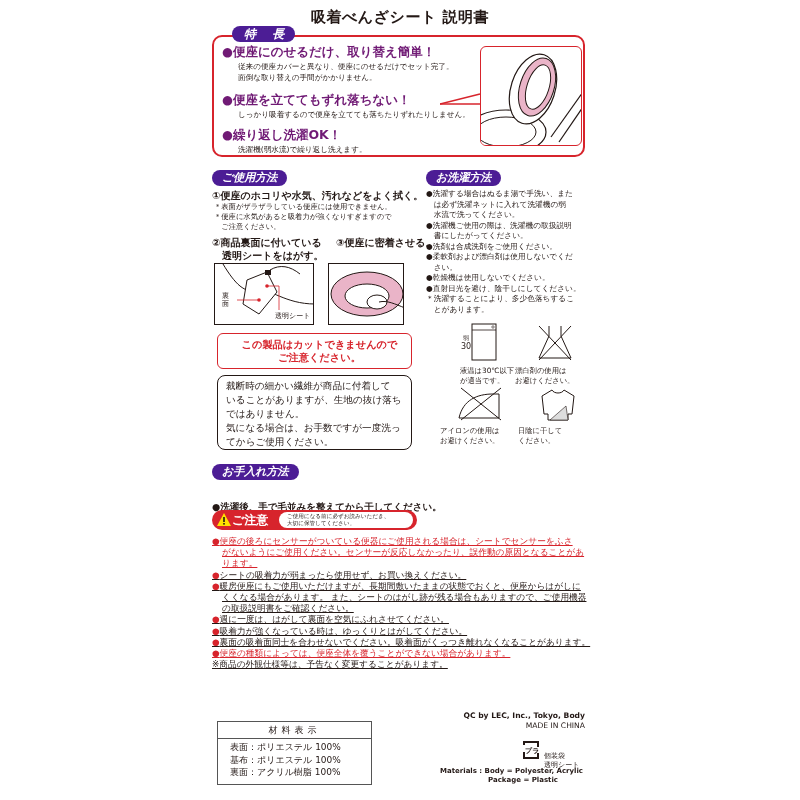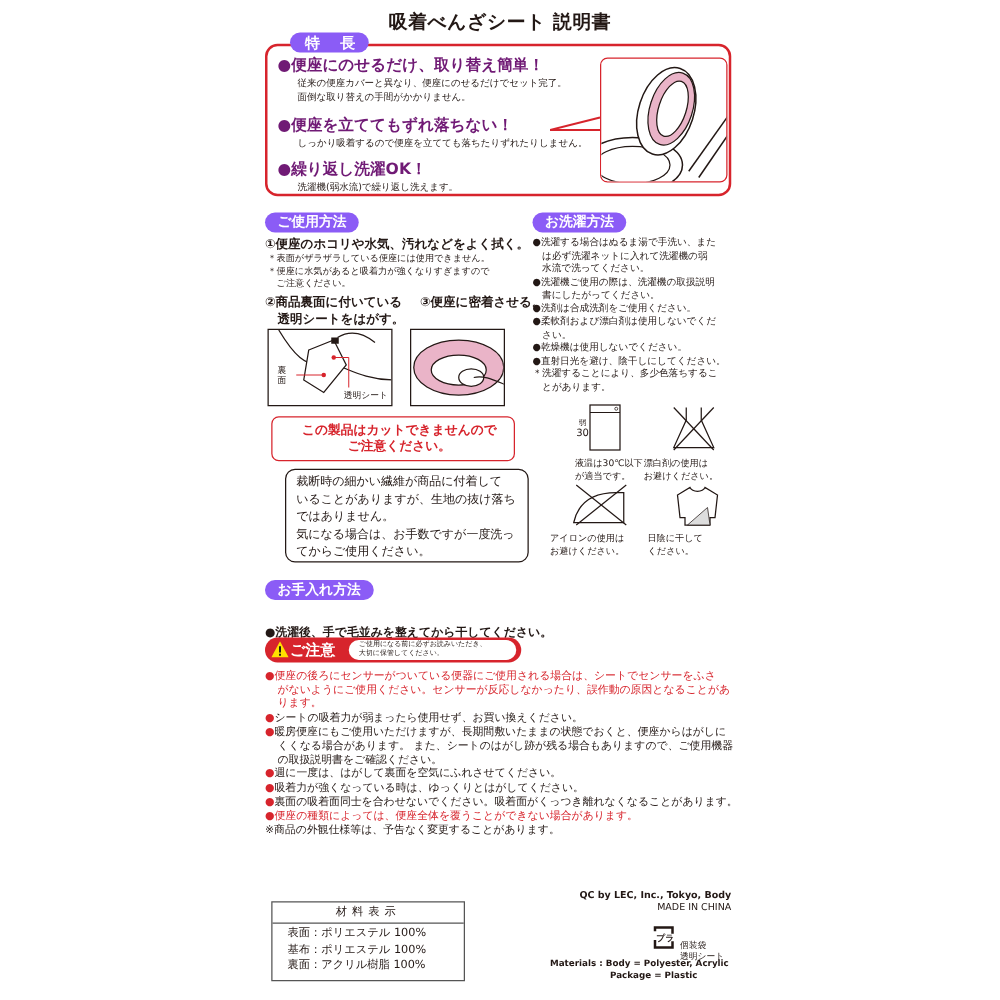--- a/index.html
+++ b/index.html
@@ -4,57 +4,57 @@
 <style>
   * { box-sizing: border-box; margin: 0; padding: 0; }
   html, body { width: 800px; height: 800px; background: #ffffff; overflow: hidden; }
   body { font-family: "DejaVu Sans", "Liberation Sans", sans-serif; color: #231815; position: relative; }
   .page { position: absolute; left: 0; top: 0; width: 737px; height: 800px; }
 
   .title { position: absolute; left: 200px; width: 400px; top: 8px; text-align: center; font-size: 15px; font-weight: bold; letter-spacing: 0.5px; }
 
   
   .features { position: absolute; left: 212px; top: 35px; width: 373px; height: 122px; border: 2px solid #d7242c; border-radius: 10px; }
-  .tag { position: absolute; background: #8b5cf6; color: #fff; font-weight: bold; border-radius: 9px; padding: 0 9px; line-height: 16px; font-size: 12px; }
+  .tag { position: absolute; background: #4c1d95; color: #fff; font-weight: bold; border-radius: 9px; padding: 0 9px; line-height: 16px; font-size: 12px; font-style: italic; }
   .features .tag { left: 18px; top: -11px; letter-spacing: 6px; padding: 0 5px 0 12px; }
   .feat { position: absolute; left: 8px; }
   .feat .head { color: #701a75; font-weight: bold; font-size: 12.5px; white-space: nowrap; }
   .feat .body { font-size: 7.6px; line-height: 11px; padding-left: 16px; white-space: nowrap; }
   .f1 { top: 7px; } .f2 { top: 55px; } .f3 { top: 90px; }
 
   .feat-illus { position: absolute; left: 480px; top: 46px; width: 102px; height: 100px; border: 1.5px solid #d7242c; border-radius: 6px; background: #fff; overflow: hidden; }
 
   
   .sec-tag { font-size: 11px; padding: 0 10px; line-height: 16px; }
 
   .usage { position: absolute; left: 212px; top: 166px; width: 205px; }
   .usage .step { font-size: 10px; font-weight: bold; white-space: nowrap; line-height: 13px; }
   .usage .note { font-size: 7.3px; line-height: 10px; padding-left: 2px; white-space: nowrap; }
 
   .illus-box { position: absolute; border: 1px solid #231815; background: #fff; overflow: hidden; }
 
   .cut-box { position: absolute; left: 217px; top: 333px; width: 195px; height: 36px; border: 1.5px solid #d7242c; border-radius: 6px; color: #d7242c; font-weight: bold; font-size: 10.2px; line-height: 13px; padding: 4px 0 0 10px; white-space: nowrap; text-align: center; }
-  .fiber-box { position: absolute; left: 228px; top: 375px; width: 195px; height: 75px; border: 1.5px solid #231815; border-radius: 8px; font-size: 9.6px; line-height: 14px; padding: 3px 0 0 8px; white-space: nowrap; }
+  .fiber-box { position: absolute; left: 217px; top: 375px; width: 195px; height: 75px; border: 1.5px solid #231815; border-radius: 8px; font-size: 9.6px; line-height: 14px; padding: 3px 0 0 8px; white-space: nowrap; }
 
   .care { position: absolute; left: 212px; top: 460px; width: 210px; }
   .care .line { font-size: 9.5px; line-height: 13px; font-weight: bold; white-space: nowrap; }
 
   .wash { position: absolute; left: 426px; top: 166px; width: 170px; }
   .wash .item { font-size: 7.7px; line-height: 10.5px; white-space: nowrap; }
 
   .icon-cell { position: absolute; width: 80px; text-align: center; }
   .icon-cell .cap { font-size: 7.3px; line-height: 10px; text-align: left; white-space: nowrap; }
 
   
   .caution { position: absolute; left: 212px; top: 510px; width: 388px; }
   .caution-bar { position: relative; height: 20px; width: 205px; background: #d7242c; border-radius: 10px; }
   .caution-bar .label { position: absolute; left: 20px; top: 2px; color: #fff; font-weight: bold; font-size: 12px; }
   .caution-bar .pill { position: absolute; left: 67px; top: 2px; width: 134px; height: 16px; background: #fff; border-radius: 8px; font-size: 5.6px; line-height: 7px; padding: 1px 0 0 8px; white-space: nowrap; }
   .cau-list { margin-top: 6px; }
-  .cau-item { font-size: 8.7px; line-height: 11.2px; white-space: nowrap; }
+  .cau-item { font-size: 8.7px; line-height: 11.2px; white-space: nowrap; text-decoration: underline; }
   .cau-item.red { color: #d7242c; }
   .bullet { color: #d7242c; }
 
   .materials { position: absolute; left: 217px; top: 721px; width: 155px; height: 64px; border: 1px solid #555; }
   .materials .mh { text-align: center; font-size: 9px; letter-spacing: 4px; line-height: 16px; border-bottom: 1px solid #555; }
   .materials .mr { font-size: 9px; line-height: 12.5px; padding-left: 12px; white-space: nowrap; }
 
   .maker { position: absolute; left: 460px; top: 711px; width: 125px; text-align: right; font-size: 7.6px; line-height: 10px; }
   .maker .b { font-weight: bold; }
   .recycle { position: absolute; left: 520px; top: 737px; width: 80px; height: 30px; }

